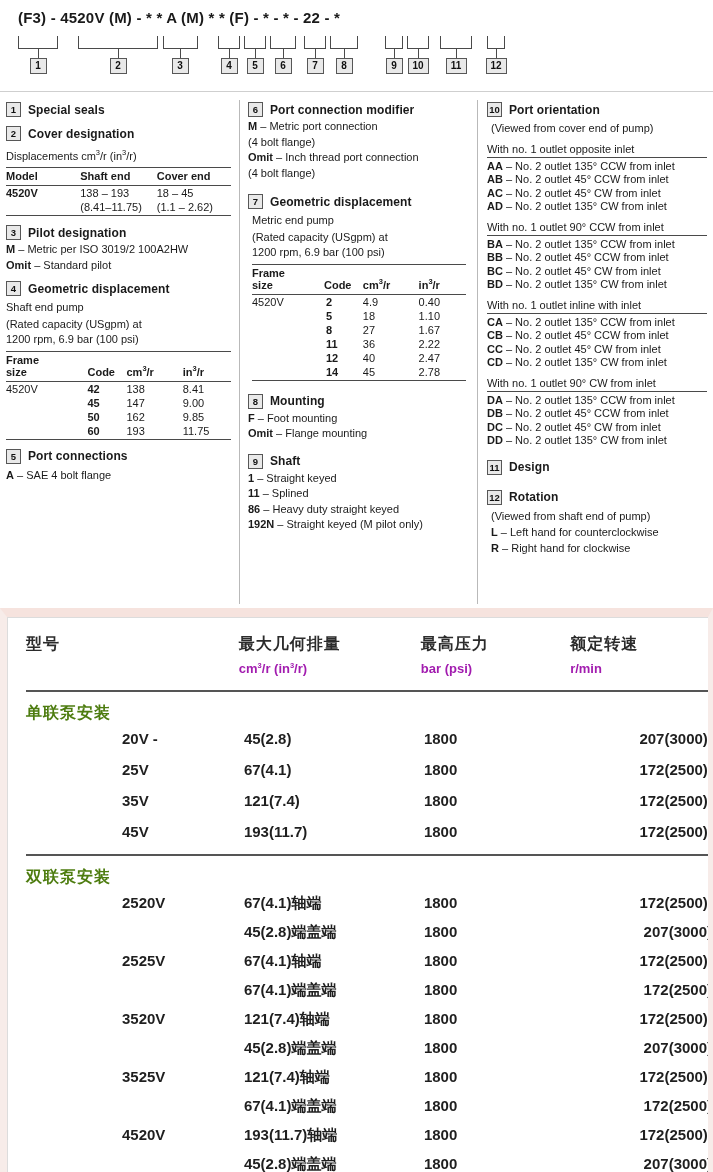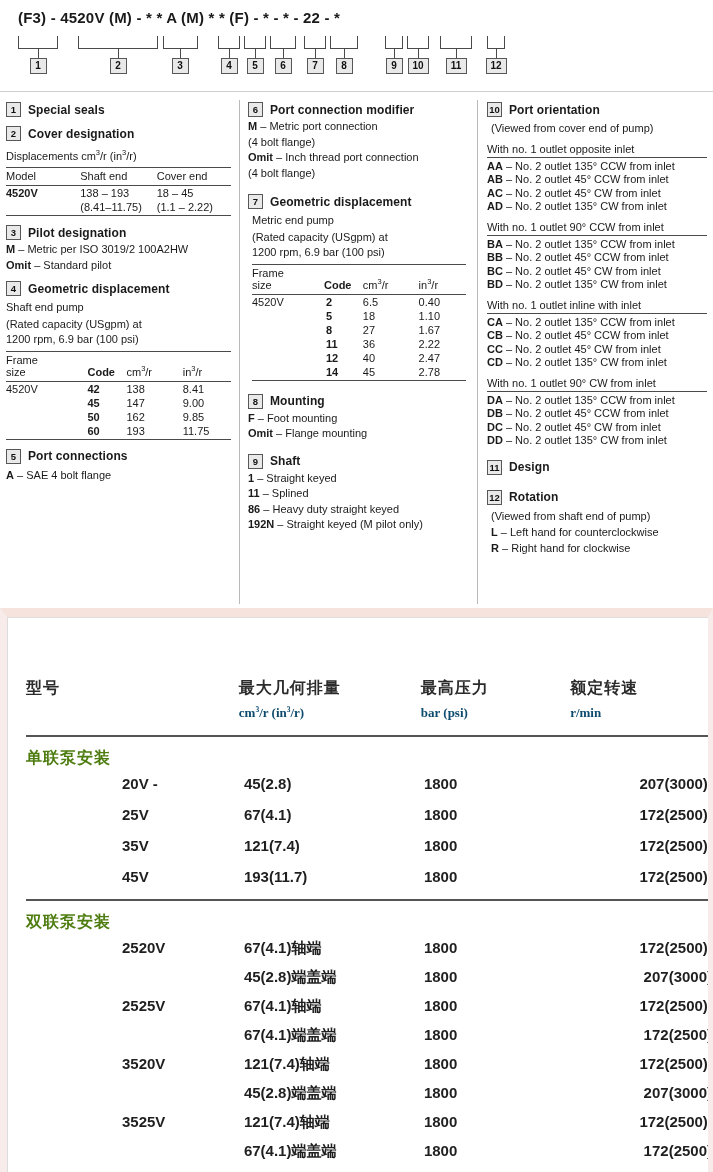--- a/index.html
+++ b/index.html
@@ -83,21 +83,21 @@
   p.tight { margin:2px 0 2px 0; }
   .b { font-weight:bold; }
   sup { font-size:7.5px; vertical-align:super; }
 
   table.spec { border-collapse:collapse; width:100%; font-size:11px; margin:4px 0 3px 0; }
   table.spec th {
     font-weight:bold; text-align:left; padding:2px 3px 3px 0;
     border-top:1.6px solid #4a4a4a; border-bottom:1px solid #4a4a4a;
     vertical-align:bottom; font-size:11px;
   }
-  table.spec th.light { font-weight:normal;margin-left:44px; }
+  table.spec th.light { font-weight:bold;margin-left:44px; }
   table.spec td { padding:1px 3px 1px 0; vertical-align:top; }
   table.spec tr.last td { border-bottom:1.6px solid #4a4a4a; padding-bottom:2px; }
   .code-col { font-weight:bold; padding-left:14px !important; }
   .val-col  { padding-left:8px !important; }
 
   
   .po-head {
     font-size:11px; margin:7px 0 0 0;
     padding-bottom:2px;
     border-bottom:1.6px solid #4a4a4a;
@@ -120,28 +120,28 @@
   #cn-inner {
     position:relative;
     width:706px; height:556px;
     background:#fff;
     border:1px solid #dcdcdc;
     padding:16px 0 0 18px;
     overflow:hidden;
     font-family:"Liberation Sans", sans-serif;
   }
   #cn-head { display:flex; padding-bottom:4px; }
-  #cn-head .hcell { font-weight:bold;margin-top:44px; }
+  #cn-head .hcell { font-weight:bold; }
   #cn-head .h1 { width:228px; }
   #cn-head .h2 { width:195px; }
   #cn-head .h3 { width:152px; }
   #cn-head .h4 { width:160px; }
   .h-cn { font-size:16px; font-weight:bold; letter-spacing:1px; color:#2b2b2b; }
-  .h-unit { font-size:13px; font-weight:bold; margin-top:6px; color:#0c4a6e;
-            font-family:Liberation Serif, serif; letter-spacing:0px; }
+  .h-unit { font-size:13px; font-weight:bold; margin-top:6px; color:#a21caf;
+            font-family:Liberation Sans, sans-serif; letter-spacing:0px; }
   .rule { height:0; border-top:2px solid #555; margin:10px 0 0 0; width:688px; }
   .grp-title { font-size:16px; font-weight:bold; letter-spacing:1px; margin:11px 0 6px 0; color:#4d7c0f; }
   .drow { display:flex; margin:0 0 14px 0; }
   .drow.sub { margin-bottom:10px; }
   .d-model { width:228px; padding-left:96px; font-size:15px; font-weight:bold; color:#1f1f1f; }
   .d-disp  { width:195px; font-size:15px; font-weight:bold; color:#1f1f1f; }
   .d-speed { width:152px; font-size:15px; font-weight:bold; color:#1f1f1f; }
   .d-press { width:160px; font-size:15px; font-weight:bold; color:#1f1f1f; text-align:right; padding-right:0; }
   .rule2 { height:0; border-top:2px solid #555; margin:6px 0 0 0; width:688px; }
 </style>
@@ -214,21 +214,21 @@
         <th class="light" style="width:33%">Cover end</th>
       </tr>
       <tr>
         <td class="b">4520V</td>
         <td>138 – 193</td>
         <td>18 – 45</td>
       </tr>
       <tr class="last">
         <td></td>
         <td>(8.41–11.75)</td>
-        <td>(1.1 – 2.22)</td>
+        <td>(1.1 – 2.62)</td>
       </tr>
     </tbody>
       </table>
 
     <div class="item-head">
       <span class="badge">3</span>
       <span class="item-title">Pilot designation</span>
     </div>
     <p class="txt tight">
       <span class="b">M</span>
@@ -324,21 +324,21 @@
       <tbody>
           <tr>
         <th class="light" style="width:28%">Frame<br>size</th>
         <th style="width:20%;padding-left:12px">Code</th>
         <th class="light" style="width:26%;padding-left:8px">cm<sup>3</sup>/r</th>
         <th class="light" style="width:26%;padding-left:8px">in<sup>3</sup>/r</th>
       </tr>
       <tr>
         <td>4520V</td>
         <td class="code-col">2</td>
-        <td class="val-col">6.5</td>
+        <td class="val-col">4.9</td>
         <td class="val-col">0.40</td>
       </tr>
       <tr>
         <td></td>
         <td class="code-col">5</td>
         <td class="val-col">18</td>
         <td class="val-col">1.10</td>
       </tr>
       <tr>
         <td></td>

